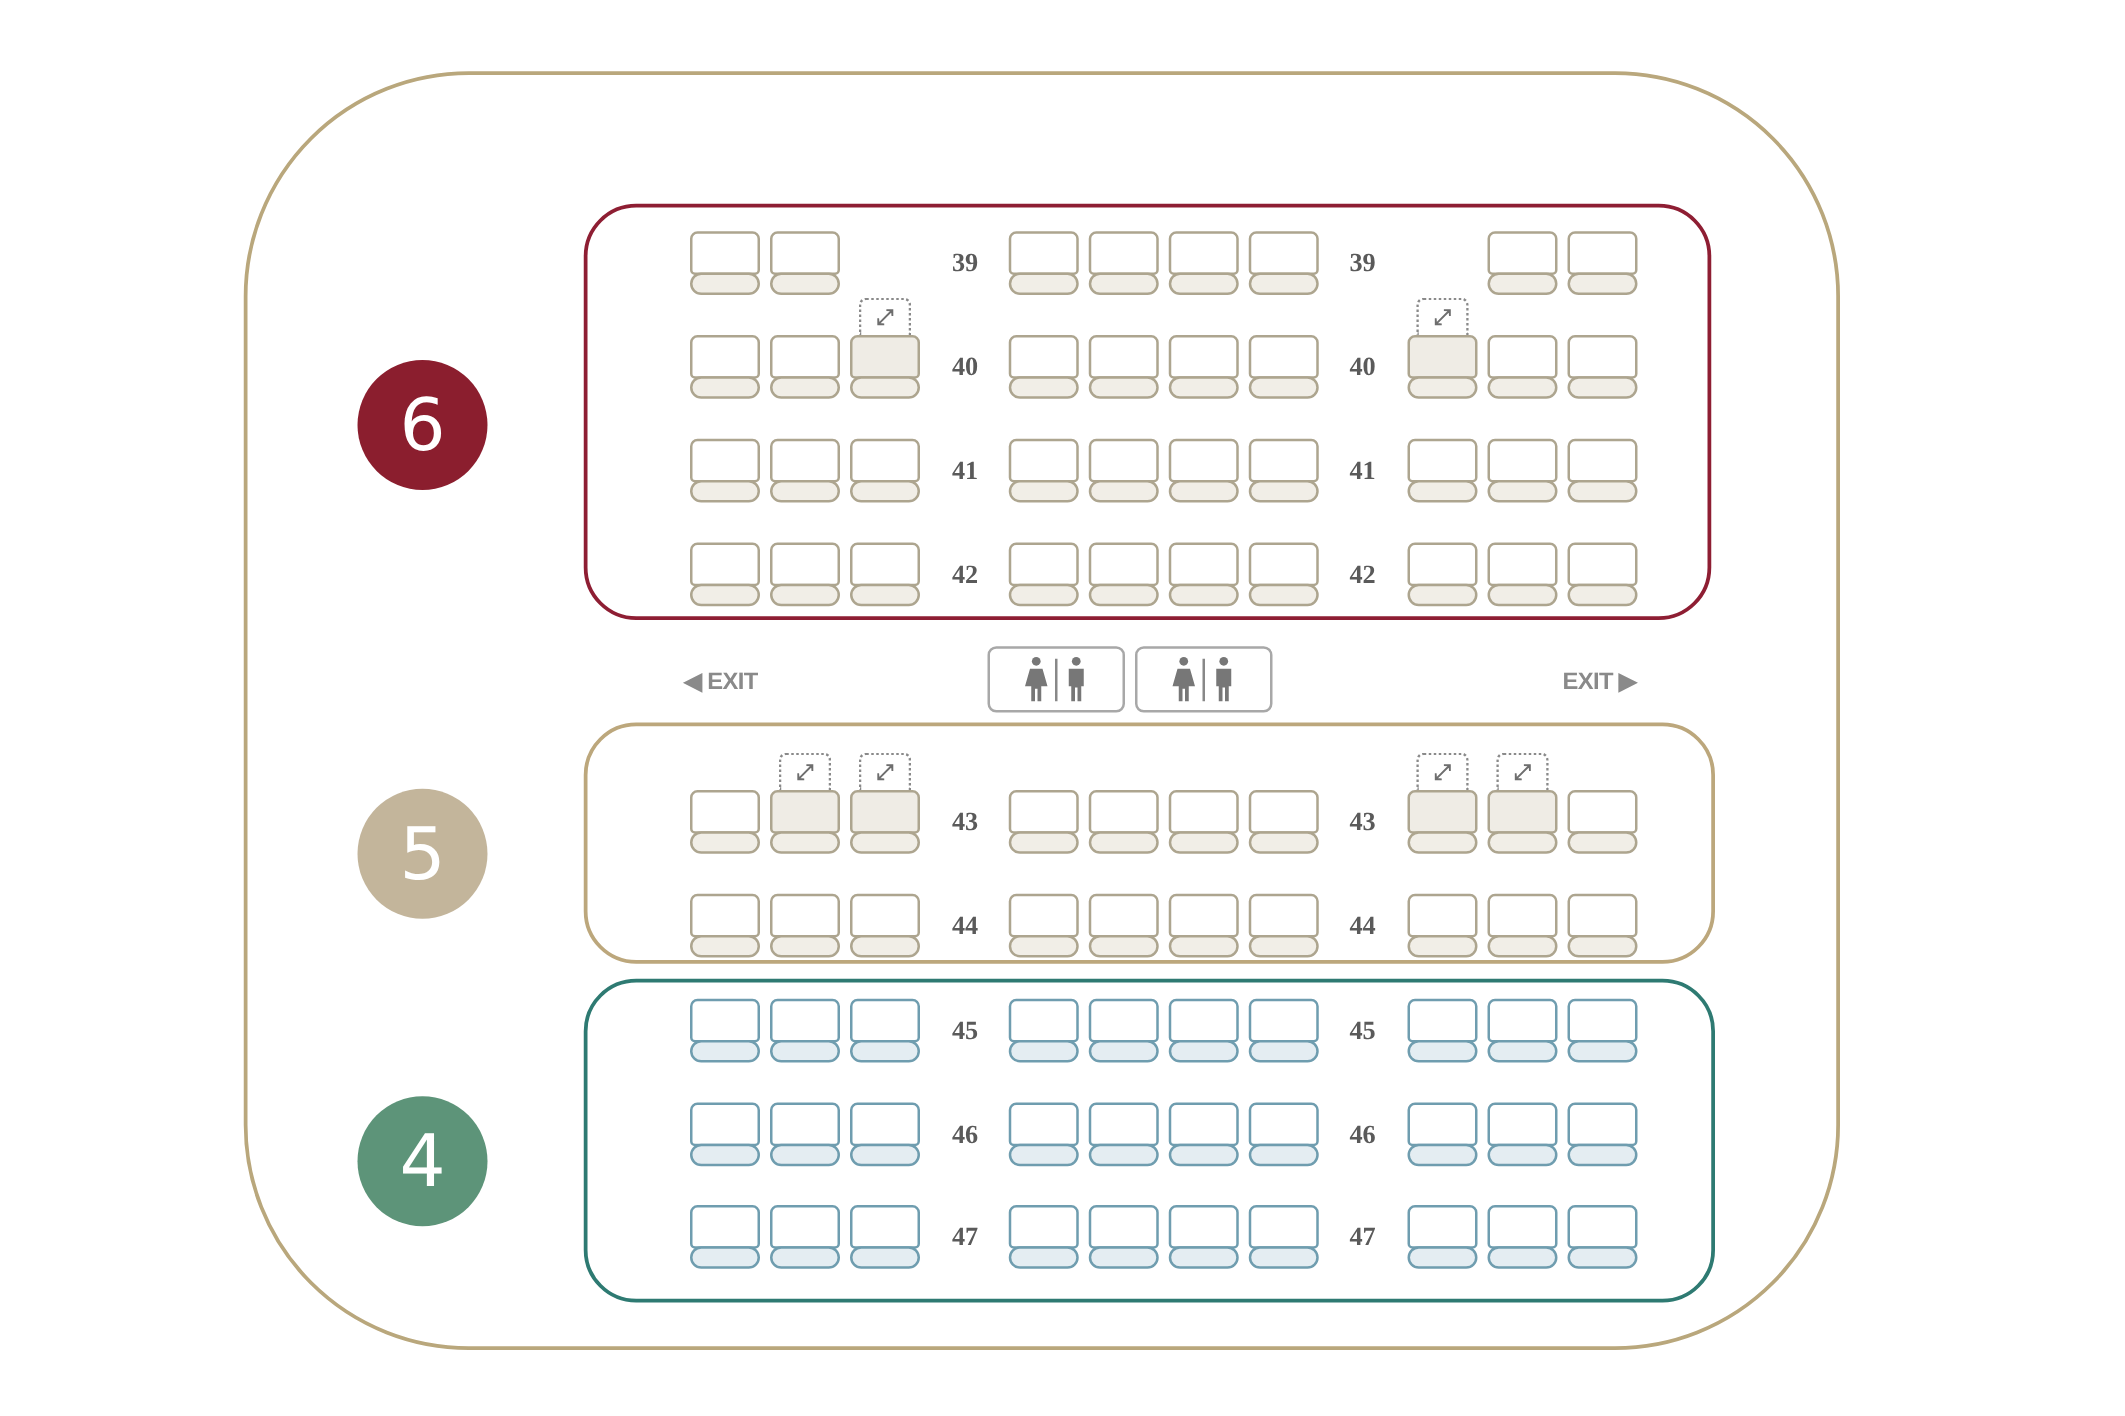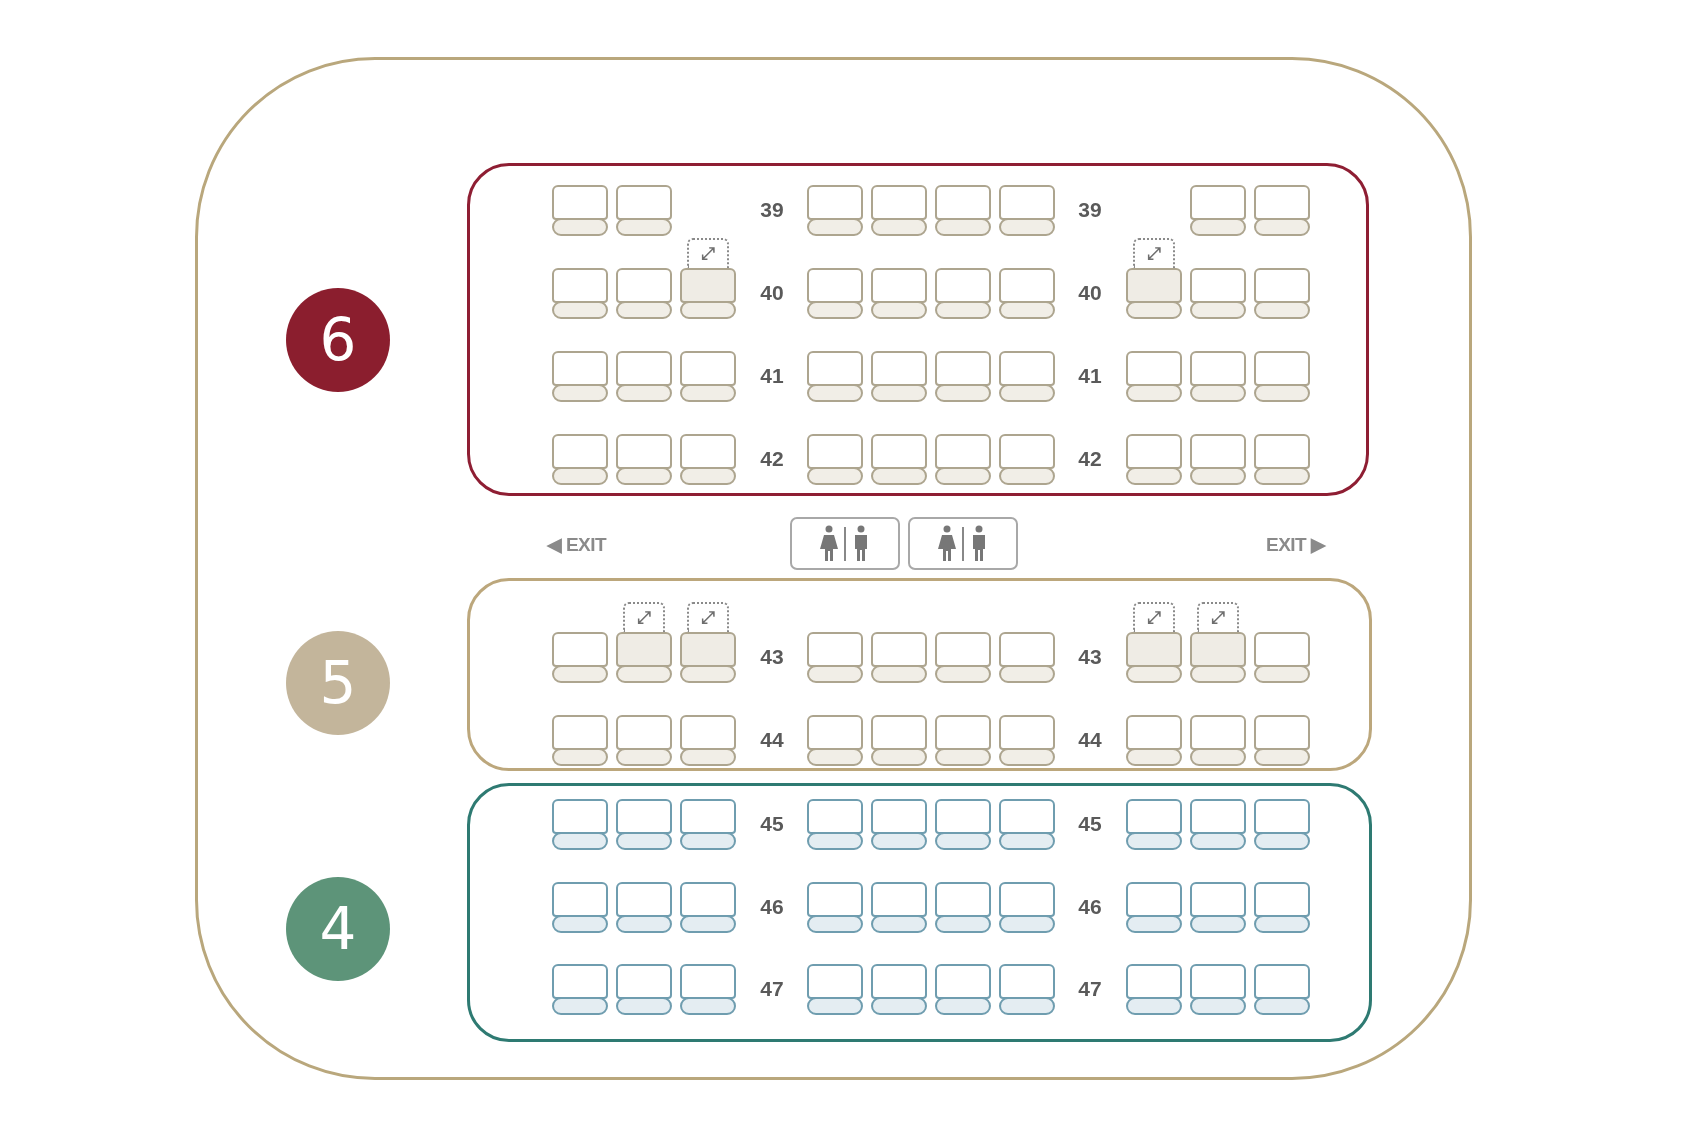--- a/index.html
+++ b/index.html
@@ -22,21 +22,21 @@
   .seat.std .back { border-color:#ADA58F; }
   .seat.std .cush { border-color:#ADA58F; background:#F1EEE7; }
   .seat.std.xl .back { background:#EFECE5; }
   .seat.eco .back { border-color:#6F9DAF; }
   .seat.eco .cush { border-color:#6F9DAF; background:#E4EDF2; }
   .legroom { position:absolute; width:42px; height:30px; box-sizing:border-box;
              border:2px dotted #8A8A8A; border-bottom:none; border-radius:6px 6px 0 0;
              display:flex; align-items:center; justify-content:center;
              color:#6E6E6E; font-size:17px; font-weight:bold; }
   .rowlabel { position:absolute; width:40px; text-align:center; font-size:21px; font-weight:bold;
-              color:#5A5A5A; font-family:Liberation Sans, sans-serif; }
+              color:#5A5A5A; font-family:Liberation Serif, serif; }
   .exit { position:absolute; font-size:19px; font-weight:bold; color:#8A8A8A; letter-spacing:-0.5px; }
   .lav { position:absolute; width:110px; height:53px; box-sizing:border-box; border:2px solid #A8A8A8;
          border-radius:7px; display:flex; align-items:center; justify-content:center; gap:4px; }
   .lav .div { width:2px; height:34px; background:#888; }
 </style>
 </head>
 <body>
 
 <div class="cabin"></div>
 
@@ -427,21 +427,21 @@
     </div>
     <div class="seat eco" style="left: 1254px; top: 964px;">
       <div class="back"></div>
       <div class="cush"></div>
     </div>
     <div class="rowlabel" style="left: 752px; top: 977px;">47</div>
     <div class="rowlabel" style="left: 1070px; top: 977px;">47</div>
   </div>
 
 <div class="exit" style="left:547px;top:533px;">◀ EXIT</div>
-<div class="exit" style="left:1250px;top:533px;margin-left:16px;">EXIT ▶</div>
+<div class="exit" style="left:1250px;top:533px;">EXIT ▶</div>
 
 <div class="lav" style="left:790px;top:517px;">
   <svg width="22" height="38" viewBox="0 0 22 38">
     <circle cx="11" cy="4" r="3.5" fill="#777"></circle>
     <path d="M6 10 H16 L20 24 H15 V36 H12 V26 H10 V36 H7 V24 H2 Z" fill="#777"></path>
   </svg>
   <div class="div"></div>
   <svg width="22" height="38" viewBox="0 0 22 38">
     <circle cx="11" cy="4" r="3.5" fill="#777"></circle>
     <path d="M5 10 H17 V24 H15 V36 H12 V25 H10 V36 H7 V24 H5 Z" fill="#777"></path>

